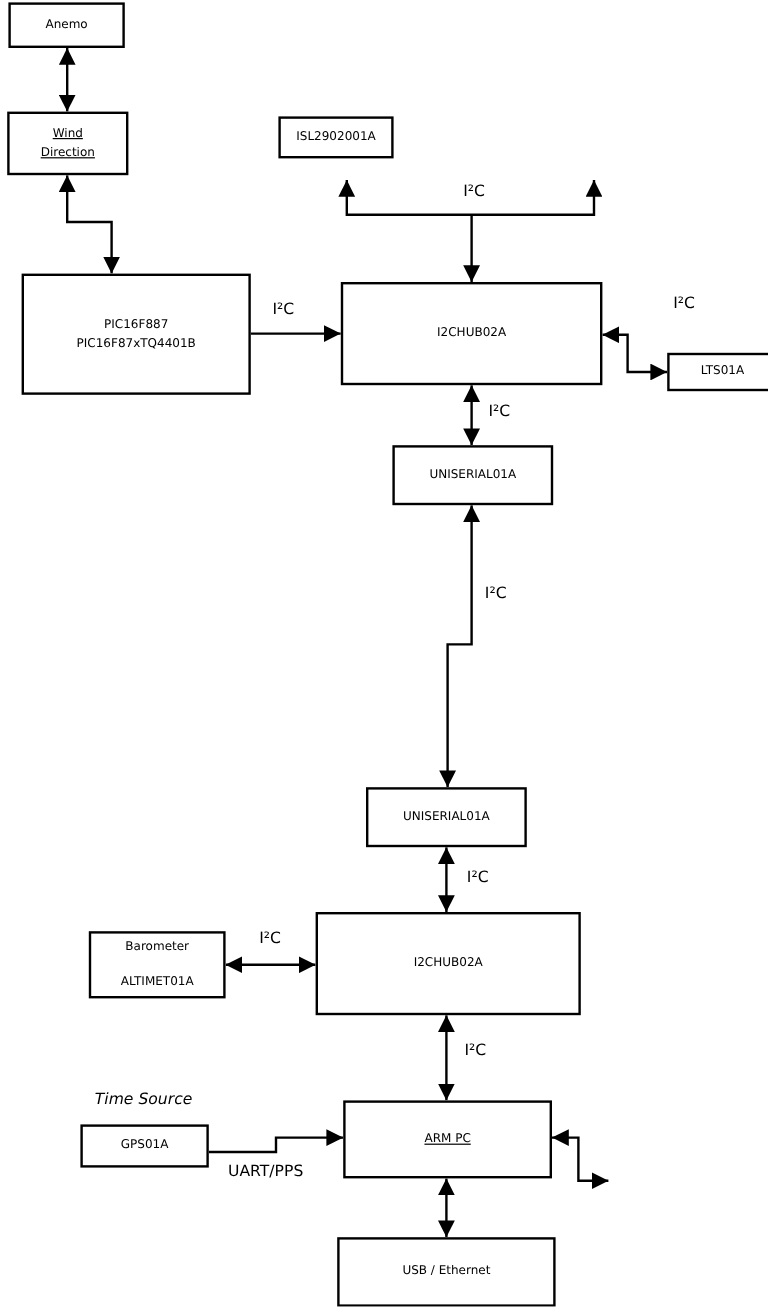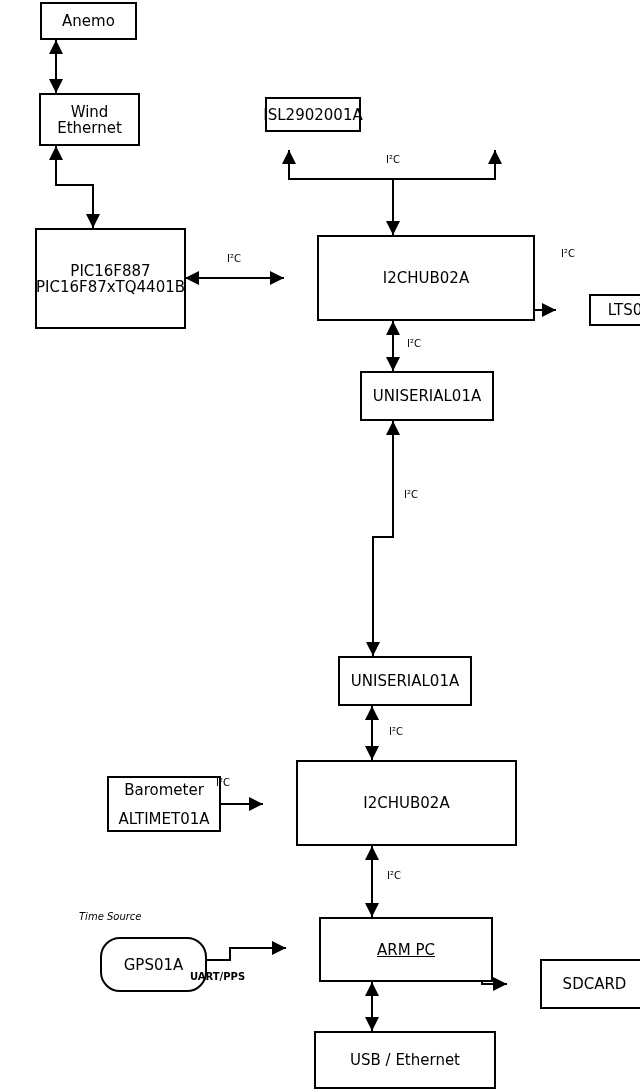--- a/index.html
+++ b/index.html
@@ -20,58 +20,57 @@
   .box {
     position: absolute;
     box-sizing: border-box;
     border: 2px solid #000000;
     background: #ffffff;
     display: flex;
     flex-direction: column;
     align-items: center;
     justify-content: center;
     text-align: right;
-    font-size: 15px;
+    font-size: 10px;
     line-height: 16px;
     white-space: nowrap;
-    margin-left: 33px;
   }
   .lbl {
     position: absolute;
-    font-size: 10px;
+    font-size: 13px;
     line-height: 15px;
     white-space: nowrap;
   }
   
   .b-anemo   { left: 7px;   top: 2px;    width: 97px;  height: 38px; }
-  .b-wind    { left: 6px;   top: 93px;   width: 101px; height: 53px; }
-  .b-pic     { left: 2px;   top: 228px;  width: 151px; height: 101px; }
+  .b-wind    { left: 6px;   top: 93px;   width: 101px; height: 53px; text-decoration: underline; }
+  .b-pic     { left: 18px;   top: 228px;  width: 191px; height: 101px; }
   .b-isl     { left: 232px; top: 97px;  width: 96px; height: 35px; }
   .b-sht     { left: 440px; top: 115px;  width: 111px; height: 35px; }
   .b-hub1    { left: 284px; top: 235px;  width: 218px; height: 86px; }
   .b-lts     { left: 556px; top: 294px;  width: 92px;  height: 32px; }
   .b-uni1    { left: 327px; top: 371px;  width: 134px; height: 50px; }
   .b-uni2    { left: 305px; top: 656px;  width: 134px; height: 50px; }
   .b-baro    { left: 74px;  top: 776px;  width: 114px; height: 56px; gap: 13px; }
   .b-hub2    { left: 263px; top: 760px;  width: 221px; height: 86px; }
-  .b-gps     { left: 67px;  top: 937px;  width: 107px; height: 55px; border-radius: 20px; }
+  .b-gps     { left: 67px;  top: 937px;  width: 107px; height: 36px; }
   .b-armpc   { left: 286px; top: 917px;  width: 174px; height: 65px; text-decoration: underline; }
   .b-sdcard  { left: 507px; top: 959px;  width: 109px; height: 50px; }
   .b-usb     { left: 281px; top: 1031px; width: 182px; height: 58px; }
   
   .l-i2c-branch    { left: 386px; top: 152px; }
   .l-i2c-pic-hub   { left: 227px; top: 251px; }
   .l-i2c-hub-lts   { left: 561px; top: 246px; }
   .l-i2c-hub1-uni1 { left: 407px; top: 336px; }
   .l-i2c-long      { left: 404px; top: 487px; }
   .l-i2c-uni2-hub2 { left: 389px; top: 724px; }
   .l-i2c-baro      { left: 216px; top: 775px; }
   .l-i2c-hub2-arm  { left: 387px; top: 868px; }
   .l-time-source   { left: 79px;  top: 909px; font-style: italic; }
-  .l-uart-pps      { left: 190px; top: 969px; font-weight: bold; }
+  .l-uart-pps      { left: 190px; top: 969px; }
 </style>
 </head>
 <body>
 
 <div class="canvas">
 
   <svg class="wires" viewBox="0 0 640 1089" xmlns="http://www.w3.org/2000/svg">
     <defs>
       <marker id="arr" viewBox="0 0 10 10" refX="10" refY="5" markerWidth="7" markerHeight="7" orient="auto-start-reverse">
         <path d="M0,0 L10,5 L0,10 z" fill="#000000"></path>
@@ -94,21 +93,21 @@
       <path d="M372,982 L372,1031" marker-start="url(#arr)" marker-end="url(#arr)"></path>
     </g>
   </svg>
 
   <div class="box b-anemo">
     <div>Anemo</div>
   </div>
 
   <div class="box b-wind">
     <div>Wind</div>
-    <div>Ethernet</div>
+    <div>Direction</div>
   </div>
 
   <div class="box b-pic">
     <div>PIC16F887</div>
     <div>PIC16F87xTQ4401B</div>
   </div>
 
   <div class="box b-isl">
     <div>ISL2902001A</div>
   </div>
@@ -140,23 +139,20 @@
   </div>
 
   <div class="box b-gps">
     <div>GPS01A</div>
   </div>
 
   <div class="box b-armpc">
     <div>ARM PC</div>
   </div>
 
-  <div class="box b-sdcard">
-    <div>SDCARD</div>
-  </div>
 
   <div class="box b-usb">
     <div>USB / Ethernet</div>
   </div>
 
   <span class="lbl l-i2c-branch">I²C</span>
   <span class="lbl l-i2c-pic-hub">I²C</span>
   <span class="lbl l-i2c-hub-lts">I²C</span>
   <span class="lbl l-i2c-hub1-uni1">I²C</span>
   <span class="lbl l-i2c-long">I²C</span>

